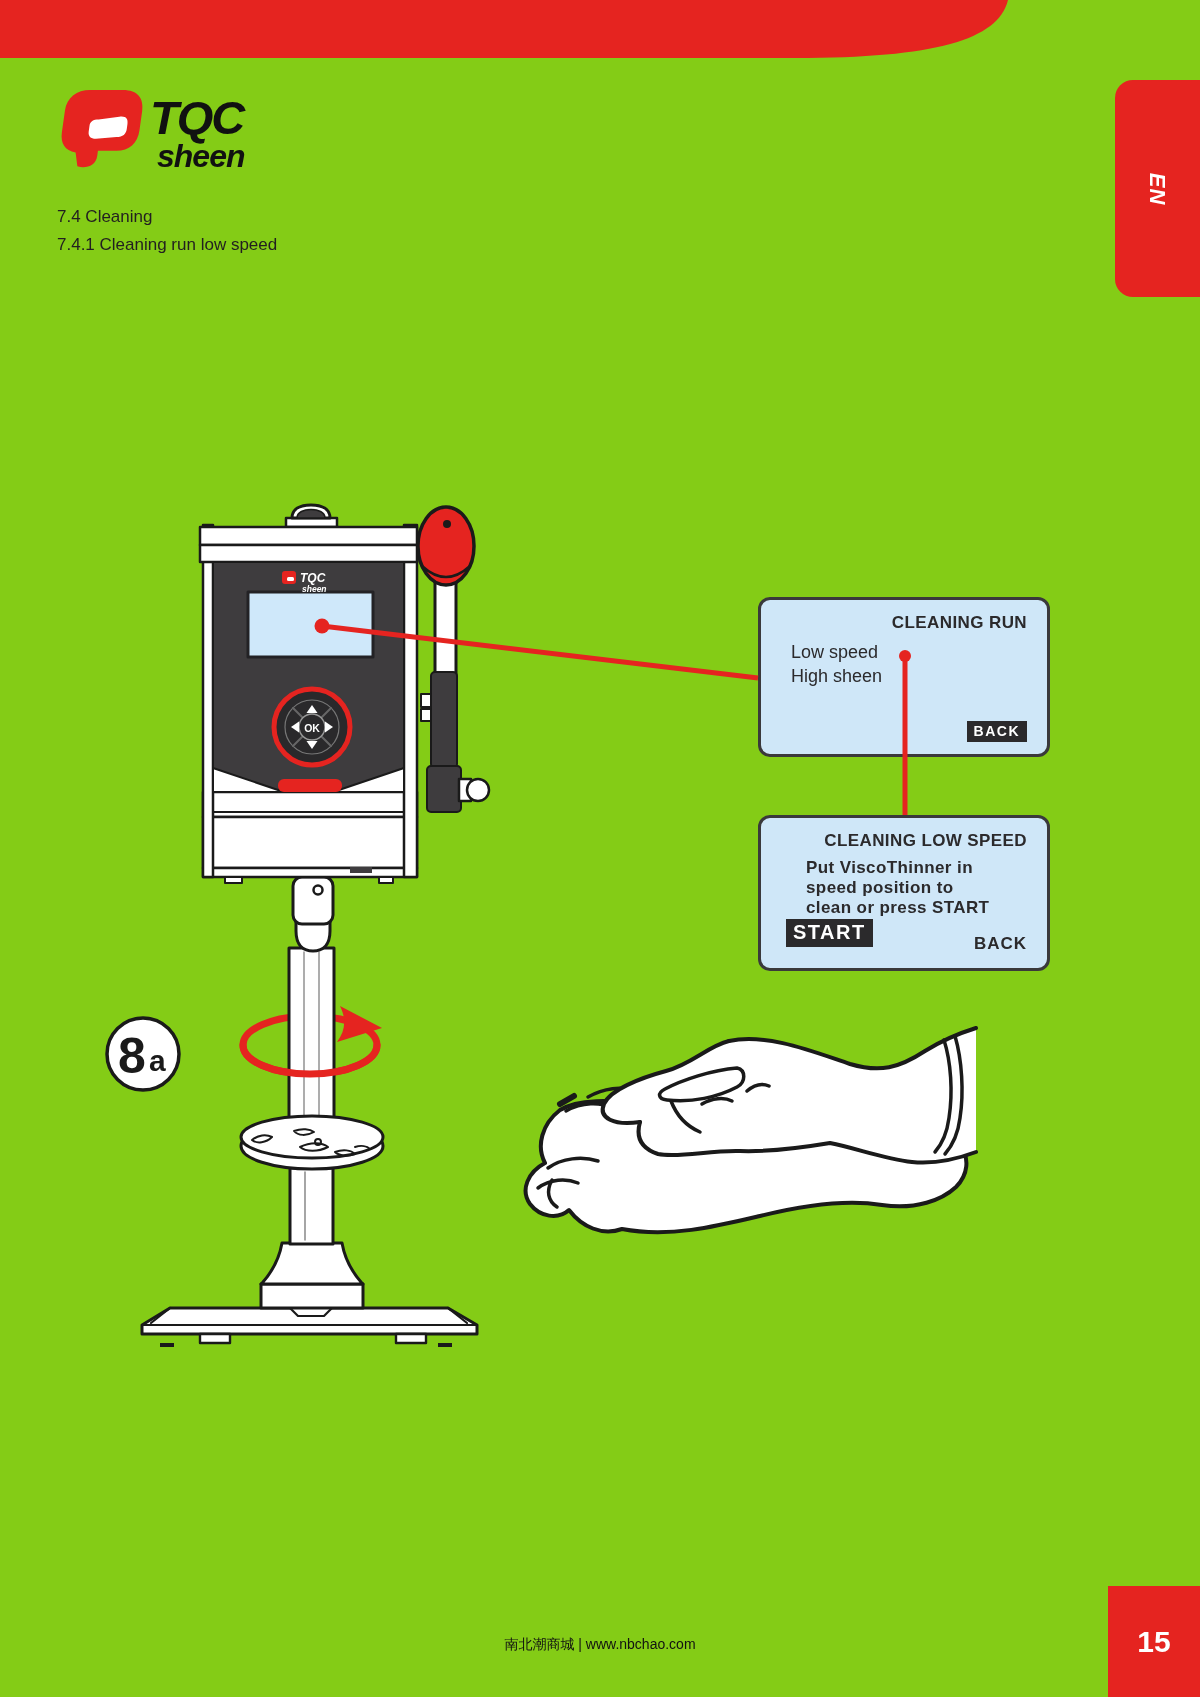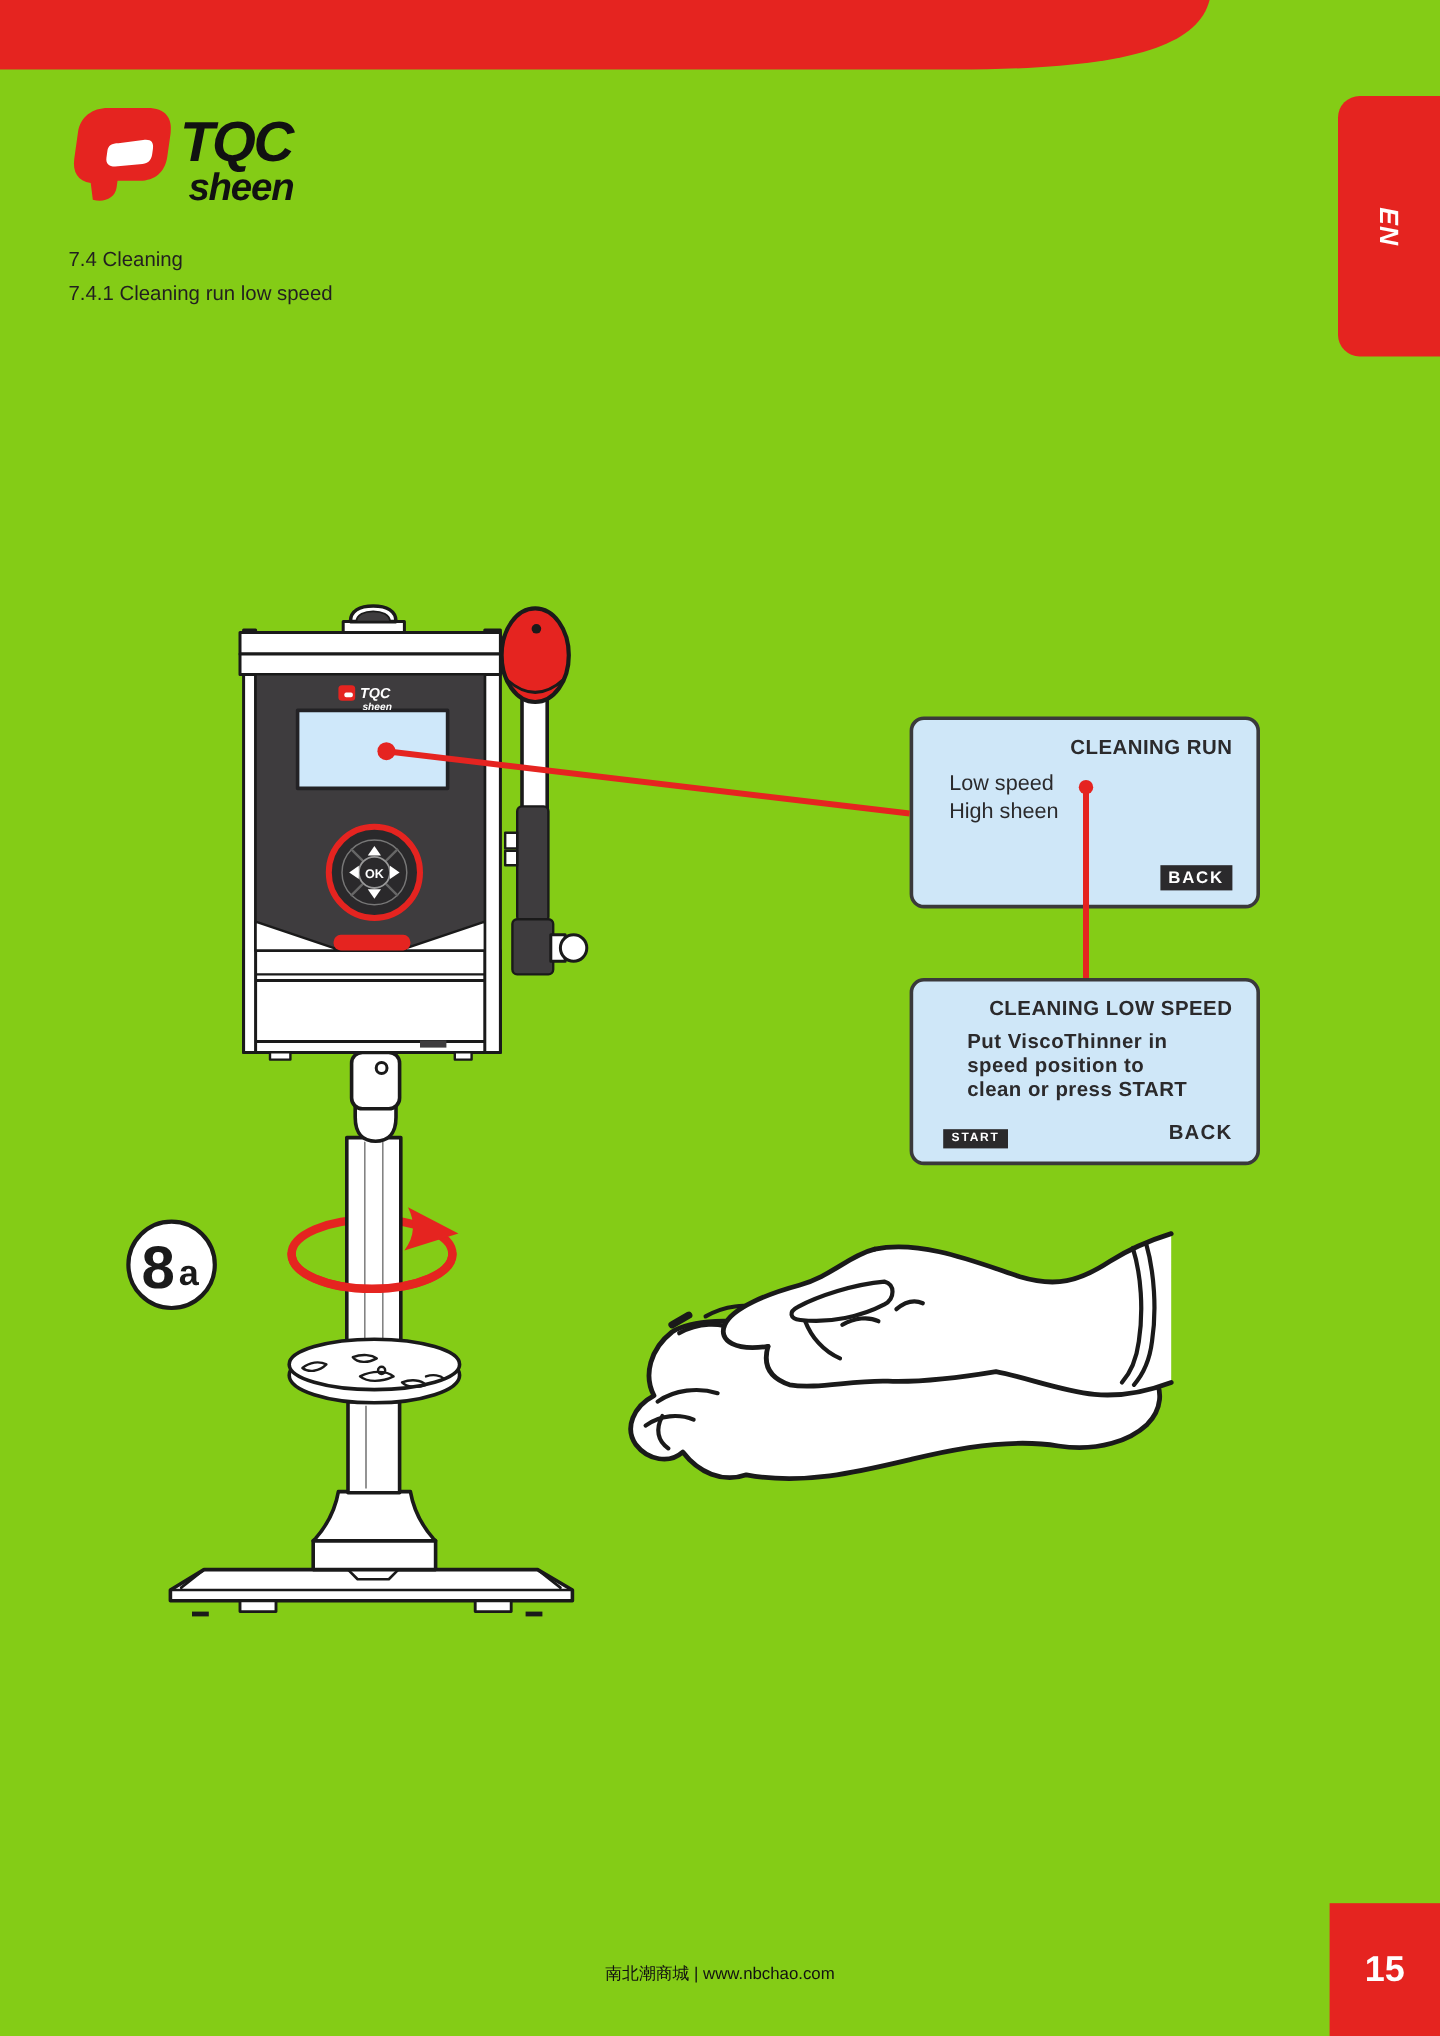--- a/index.html
+++ b/index.html
@@ -47,21 +47,21 @@
   .badge{
     background:#2b2a2c;color:#fff;font-weight:bold;font-size:14px;
     padding:2px 7px 3px 7px;letter-spacing:1.5px;display:inline-block;
   }
   .box-run .badge-back{position:absolute;right:20px;bottom:12px;}
   .box-low{left:758px;top:815px;width:292px;height:156px;}
   .box-low .body{
     position:absolute;left:25px;top:40px;font-size:17px;font-weight:bold;
     line-height:20px;letter-spacing:0.4px;margin-left:20px;
   }
-  .box-low .badge-start{position:absolute;left:25px;bottom:11px;font-size:10px;}
+  .box-low .badge-start{position:absolute;left:25px;bottom:21px;font-size:20px;}
   .box-low .back-plain{
     position:absolute;right:20px;bottom:14px;font-size:17px;font-weight:bold;letter-spacing:1px;
   }
   .overlay{position:absolute;left:0;top:0;z-index:4;pointer-events:none;}
   .footer{
     position:absolute;left:0;top:1636px;width:100%;text-align:center;
     font-size:14px;color:#111;z-index:1;
   }
   .pagenum{
     position:absolute;left:1108px;top:1586px;width:92px;height:111px;

